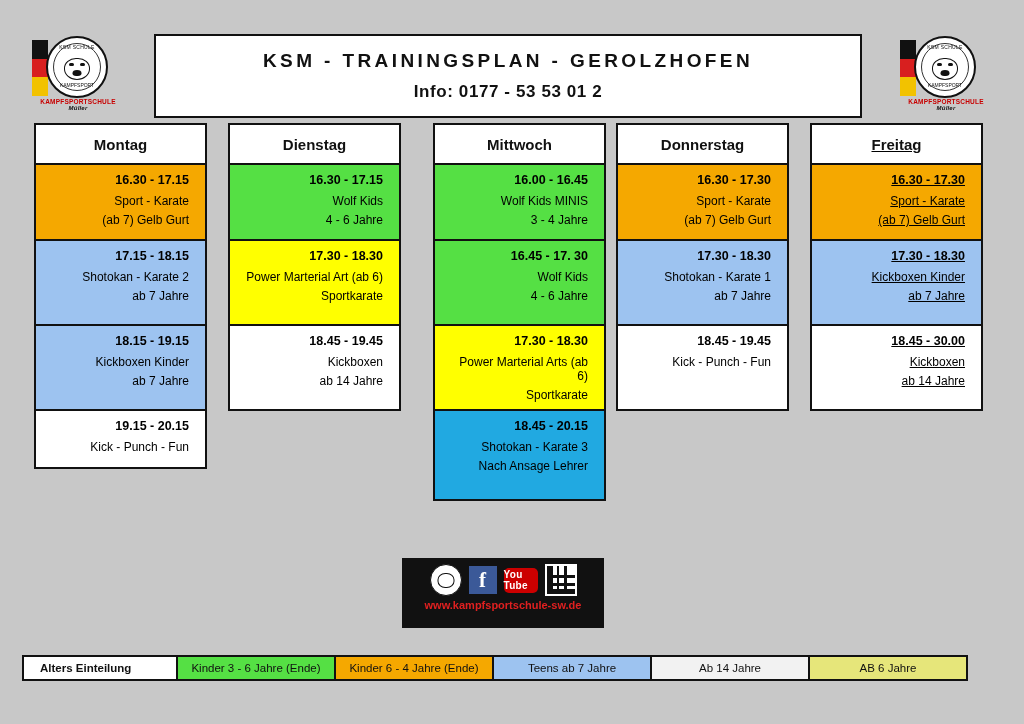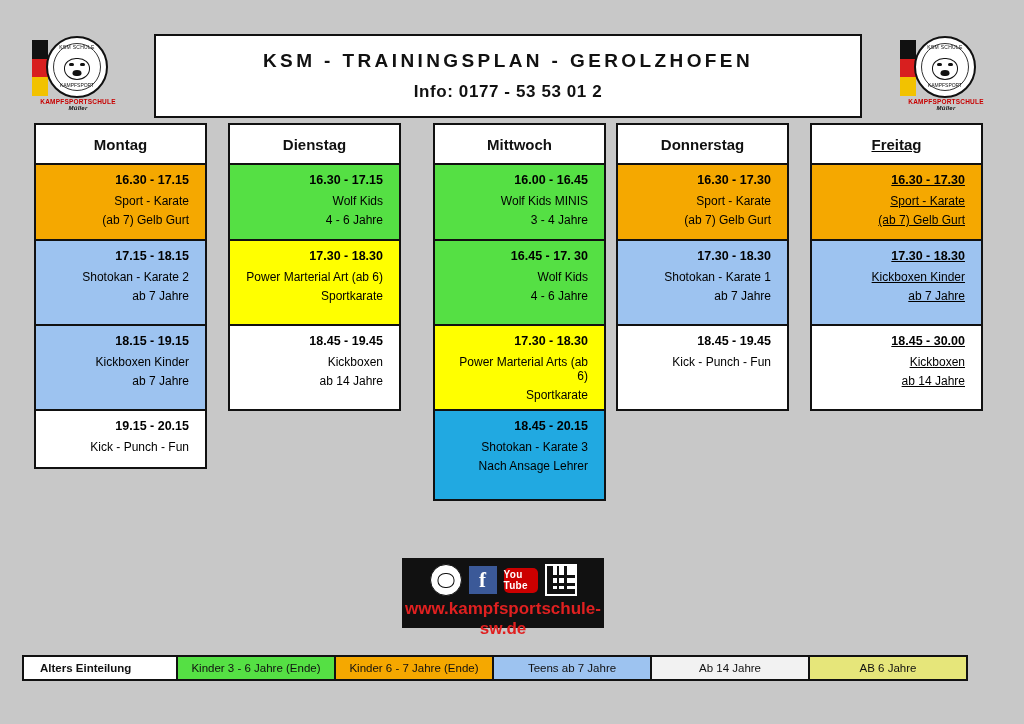--- a/index.html
+++ b/index.html
@@ -254,21 +254,21 @@
       linear-gradient(0deg, #111 18%, transparent 18%, transparent 30%, #111 30%, #111 40%, transparent 40%, transparent 58%, #111 58%, #111 68%, transparent 68%),
       #fff;
     border: 2px solid #fff;
   }
   .banner-url {
     position: absolute;
     left: 0; top: 40px;
     width: 200px;
     text-align: center;
     color: #e02020;
-    font-size: 17px;
+    font-size: 11px;
     font-weight: bold;
   }
 
   
   .legend {
     position: absolute;
     left: 22px; top: 655px;
     width: 955px;
     height: 26px;
     display: flex;
@@ -456,17 +456,17 @@
         <span>You Tube</span>
       </div>
     <div class="b-qr"></div>
   </div>
   <div class="banner-url">www.kampfsportschule-sw.de</div>
 </div>
 
 <div class="legend">
   <div class="legend-cell first">Alters Einteilung</div>
 <div class="legend-cell item" style="background: rgb(85, 224, 68);">Kinder  3 - 6 Jahre (Ende)</div>
-    <div class="legend-cell item" style="background: rgb(245, 168, 0);">Kinder  6 - 7 Jahre (Ende)</div>
+    <div class="legend-cell item" style="background: rgb(245, 168, 0);">Kinder  6 - 4 Jahre (Ende)</div>
     <div class="legend-cell item" style="background: rgb(157, 195, 240);">Teens  ab 7 Jahre</div>
     <div class="legend-cell item" style="background: rgb(242, 242, 242);">Ab 14 Jahre</div>
     <div class="legend-cell item" style="background: rgb(230, 230, 122);">AB 6 Jahre</div>
   </div>
 
 </body></html>

